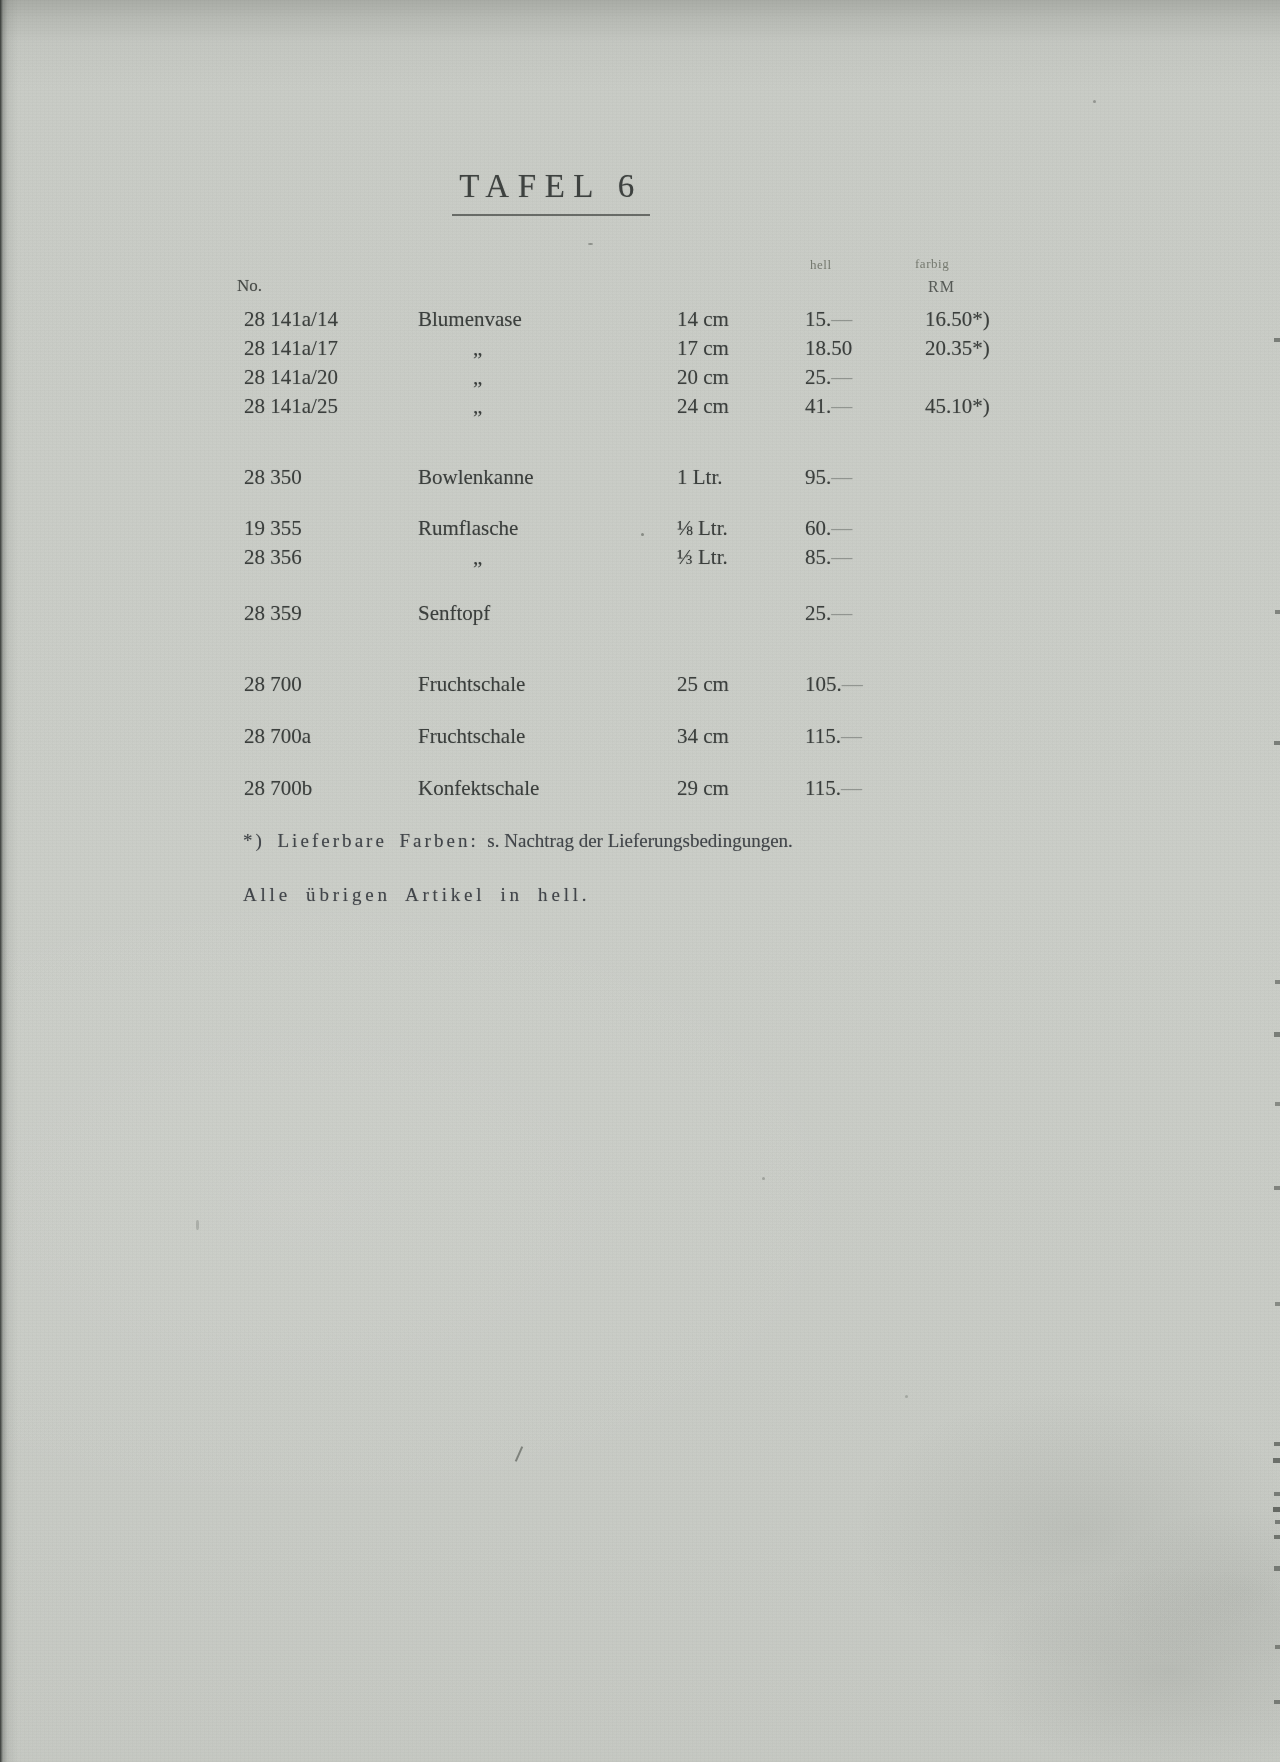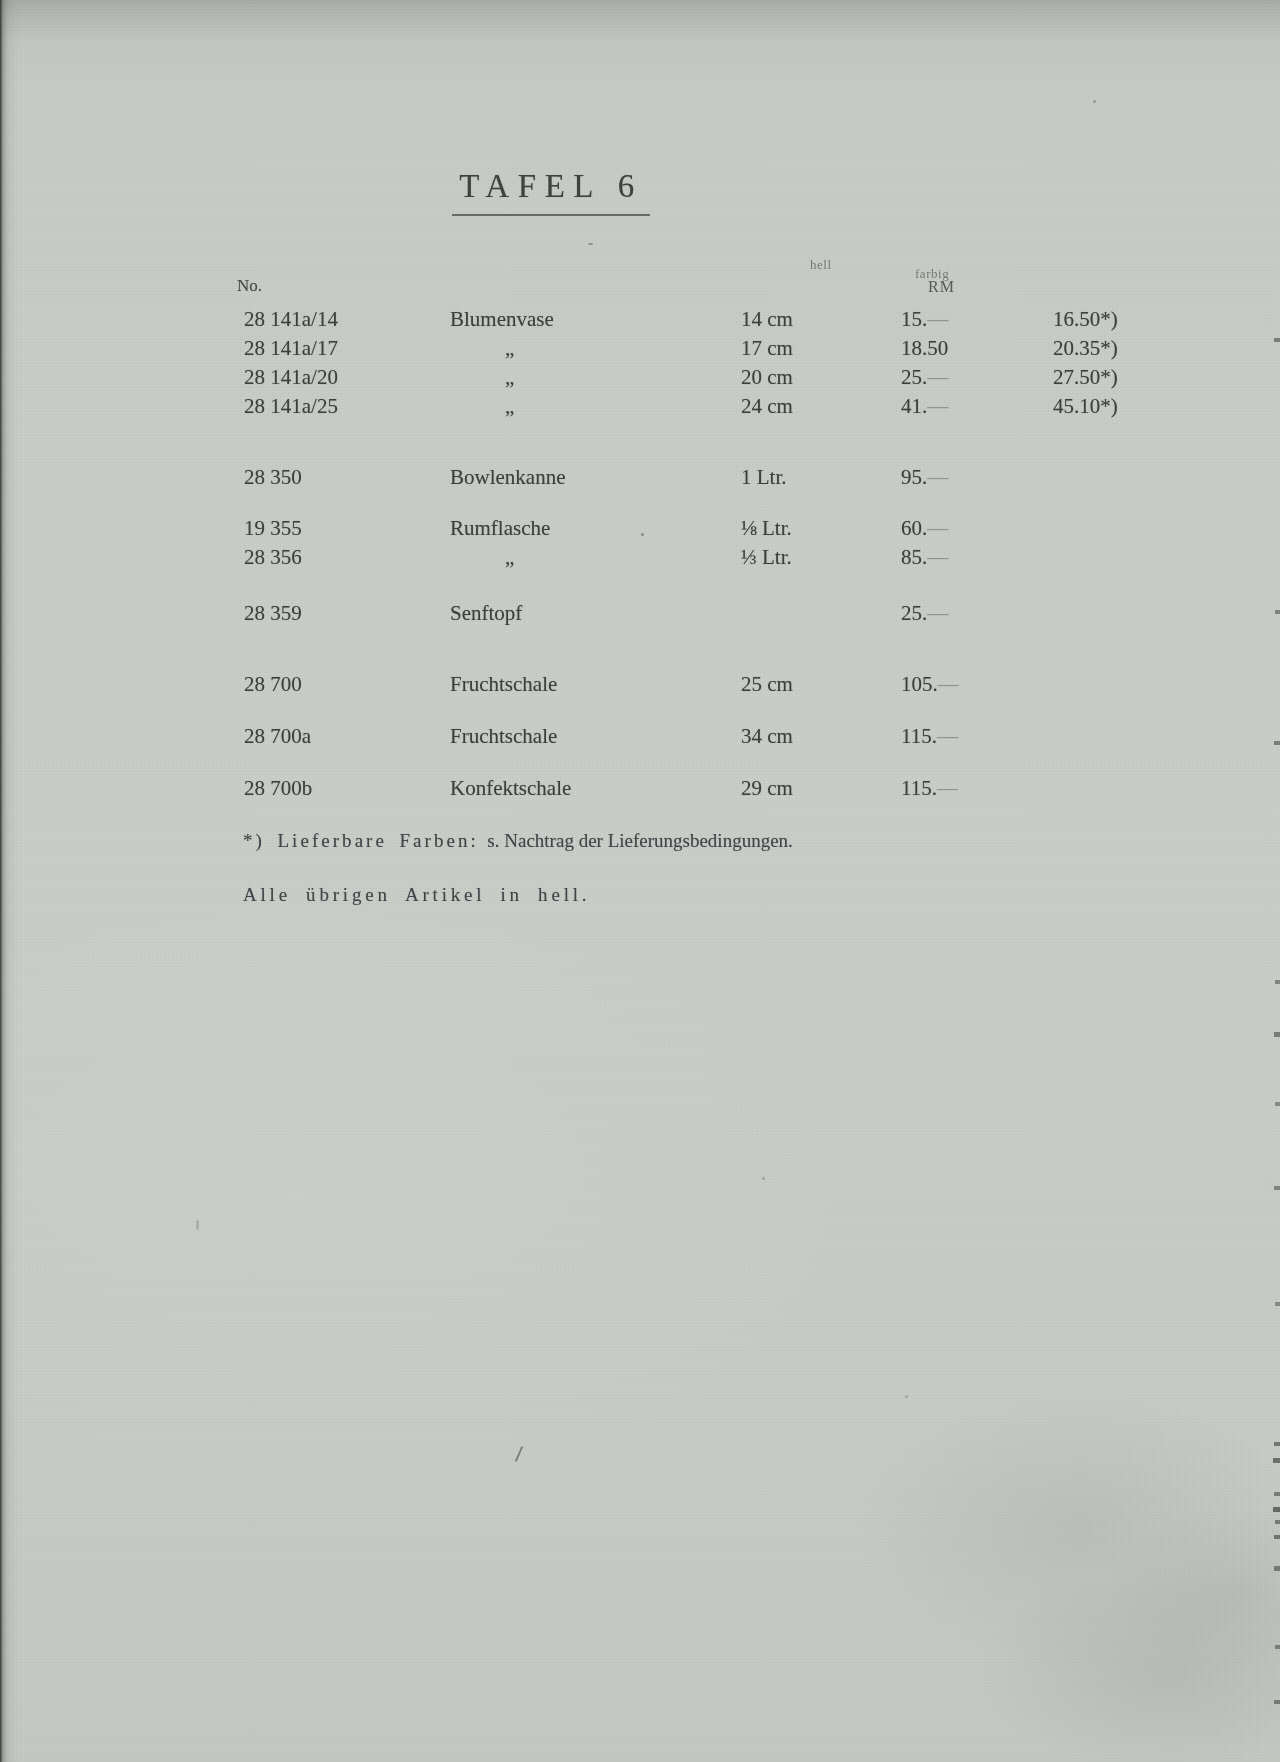--- a/index.html
+++ b/index.html
@@ -29,33 +29,32 @@
     color:#3e4240;
     padding-bottom:9px;
     border-bottom:2px solid rgba(62,66,63,.7);
     white-space:nowrap;
   }
 
   
   .hdr{ position:absolute; white-space:nowrap; }
   .hdr-no{ left:237px; top:276px; font-size:17px; color:#474b48; }
   .hdr-hell{ left:810px; top:257px; font-size:13px; color:#75796f; letter-spacing:.04em; }
-  .hdr-farbig{ left:915px; top:256px; font-size:13px; color:#75796f; letter-spacing:.04em;margin-top:10px; }
+  .hdr-farbig{ left:915px; top:256px; font-size:13px; color:#75796f; letter-spacing:.04em; }
   .hdr-rm{ left:928px; top:278px; font-size:16px; color:#565a56; letter-spacing:.06em; }
 
   
   .price-table{ position:absolute; left:0; top:305px; right:0; }
   .row{
     display:grid;
     grid-template-columns:174px 259px 128px 120px 1fr;
     margin-left:244px;
     font-size:21px;
     line-height:29px;
     white-space:nowrap;
-    gap:32px;
   }
   .row .c-name.ditto{ padding-left:55px; }
   .mt26{margin-top:42px;} .mt22{margin-top:22px;} .mt20{margin-top:27px;}
   .mt24{margin-top:42px;} .mt23{margin-top:23px;}
   .dash{ opacity:.4; }
 
   
   .footnote{ position:absolute; left:243px; font-size:19px; color:#41454a; white-space:nowrap; }
   .fn1{ top:830px; }
   .fn2{ top:884px; letter-spacing:.2em; word-spacing:.35em; }
@@ -98,21 +97,20 @@
       <span class="c-size">17 cm</span>
       <span class="c-hell"><span>18.50</span><span class="dash"></span></span>
       <span class="c-farbig">20.35*)</span>
     </div>
 
     <div class="row ink">
       <span class="c-no">28 141a/20</span>
       <span class="c-name ditto">„</span>
       <span class="c-size">20 cm</span>
       <span class="c-hell"><span>25.</span><span class="dash">—</span></span>
-      <span class="c-farbig">27.50*)</span>
     </div>
 
     <div class="row ink">
       <span class="c-no">28 141a/25</span>
       <span class="c-name ditto">„</span>
       <span class="c-size">24 cm</span>
       <span class="c-hell"><span>41.</span><span class="dash">—</span></span>
       <span class="c-farbig">45.10*)</span>
     </div>
 

